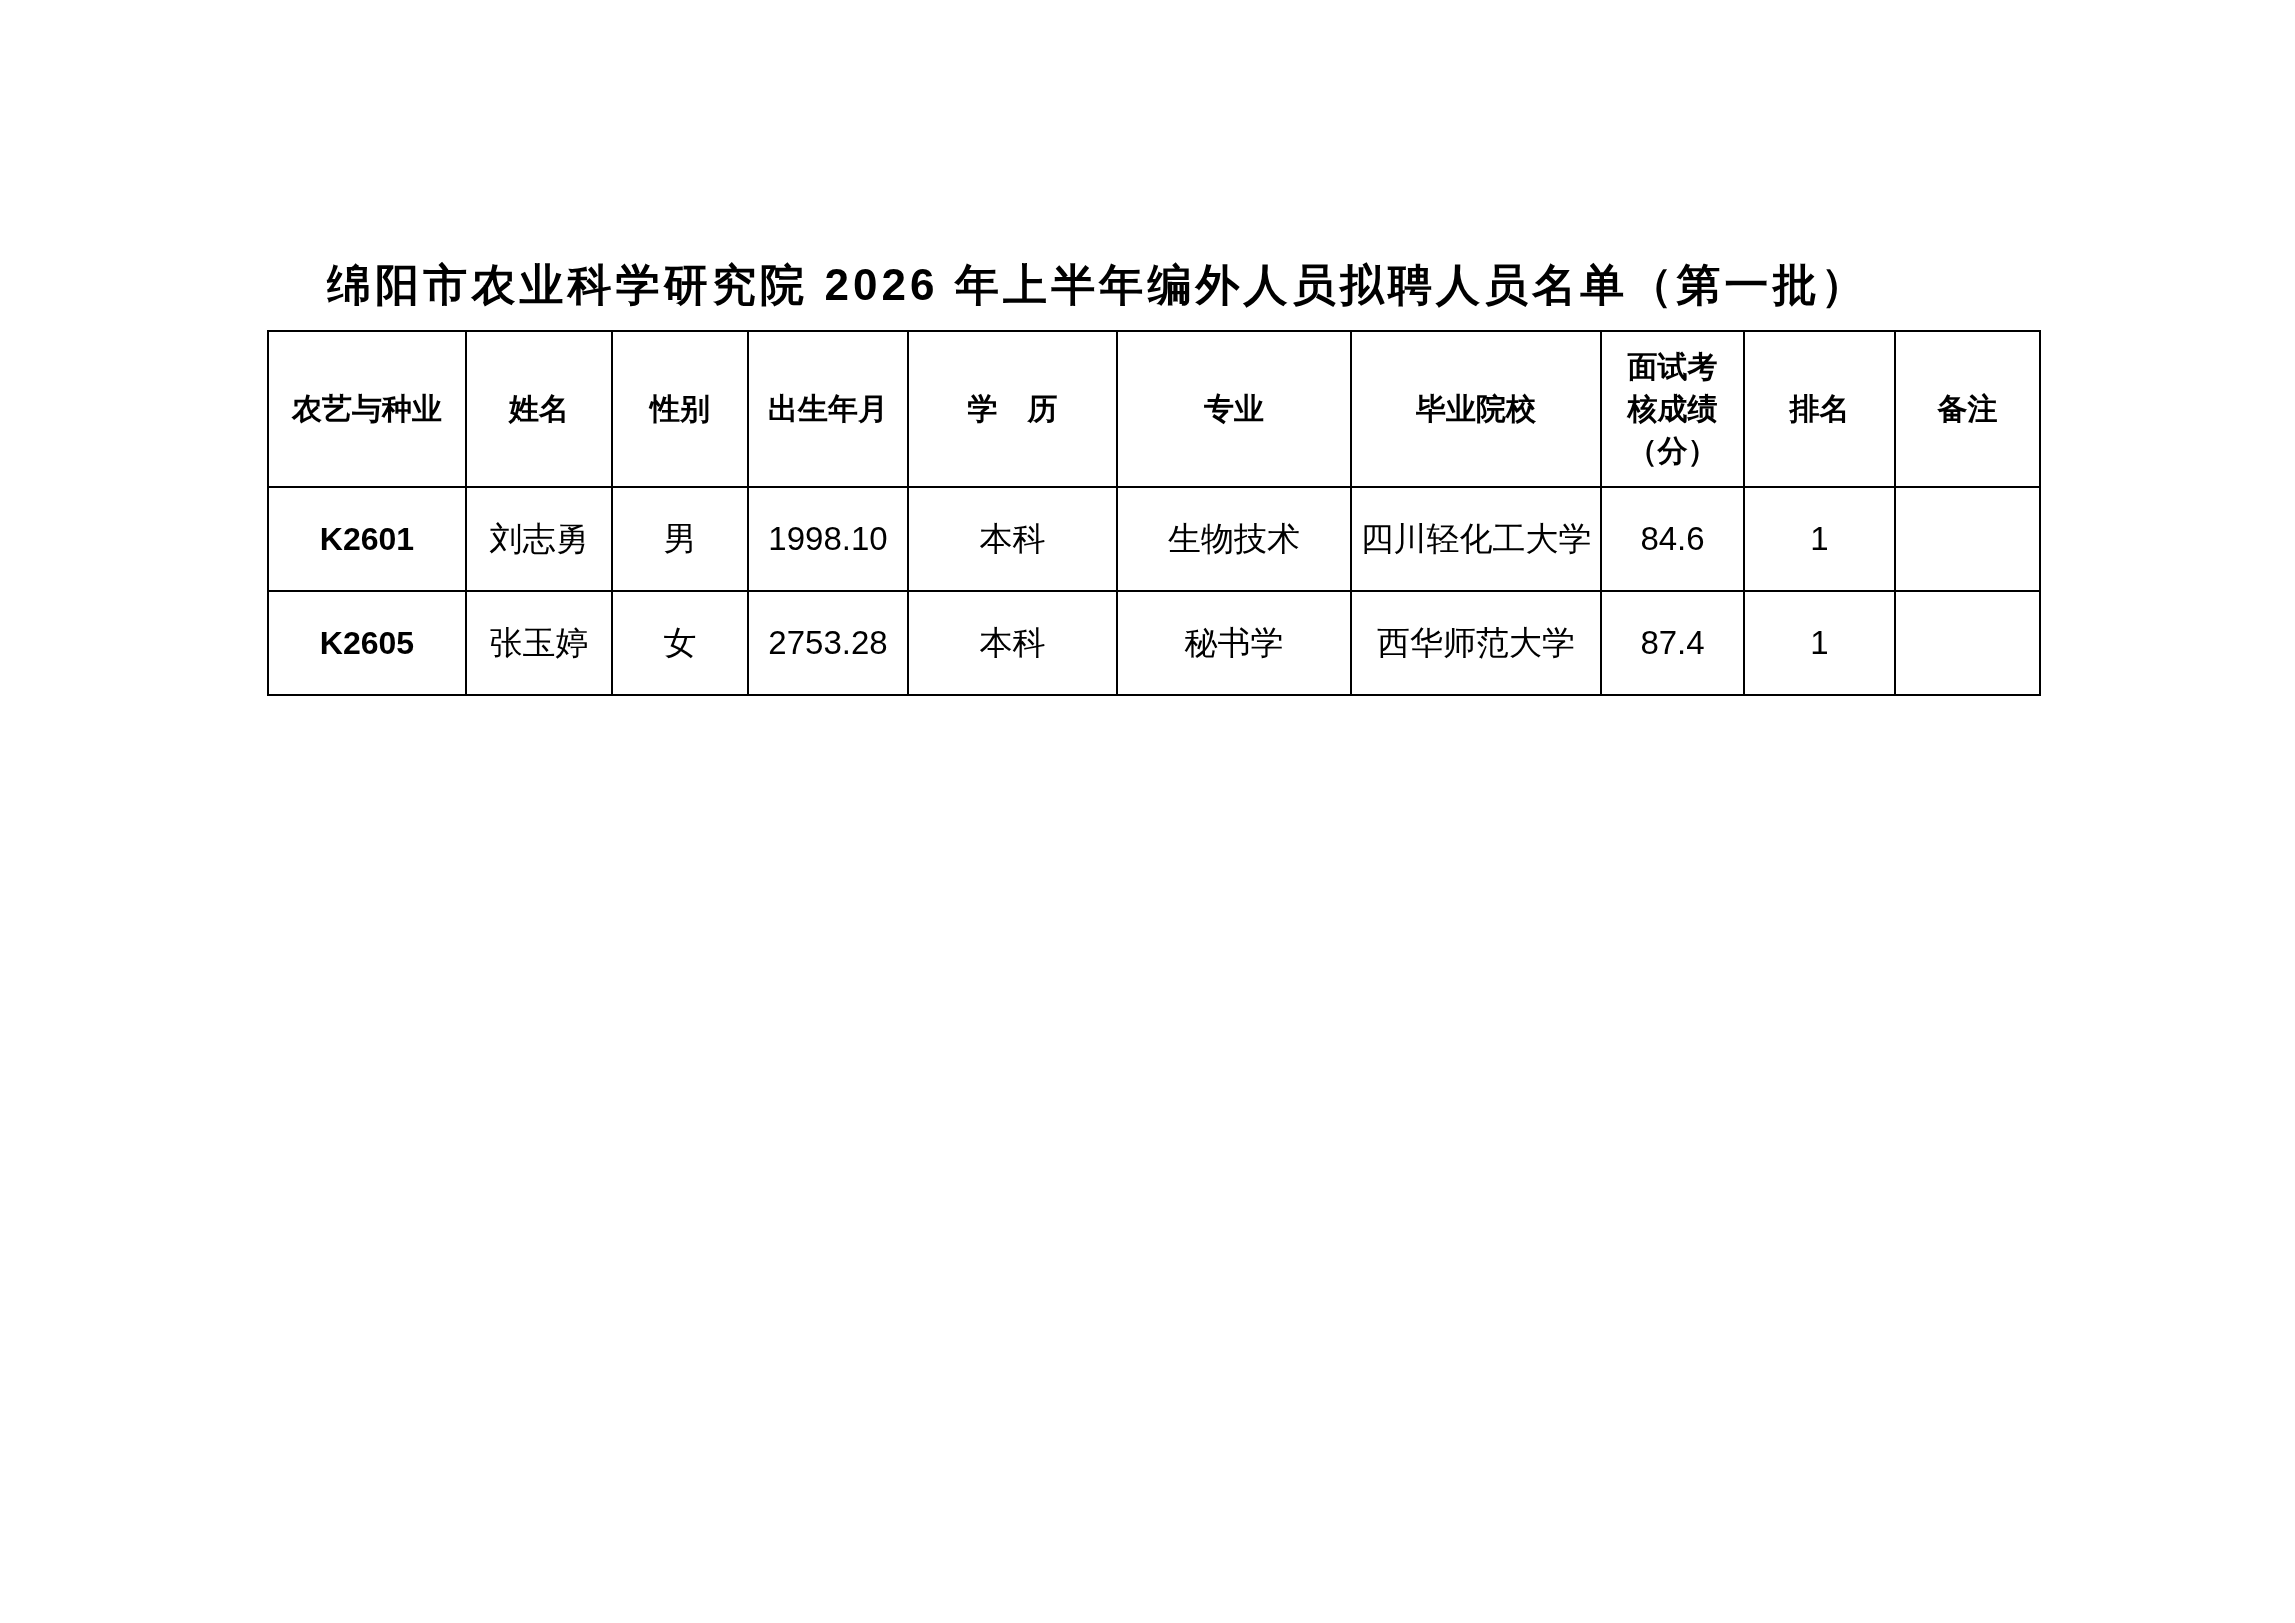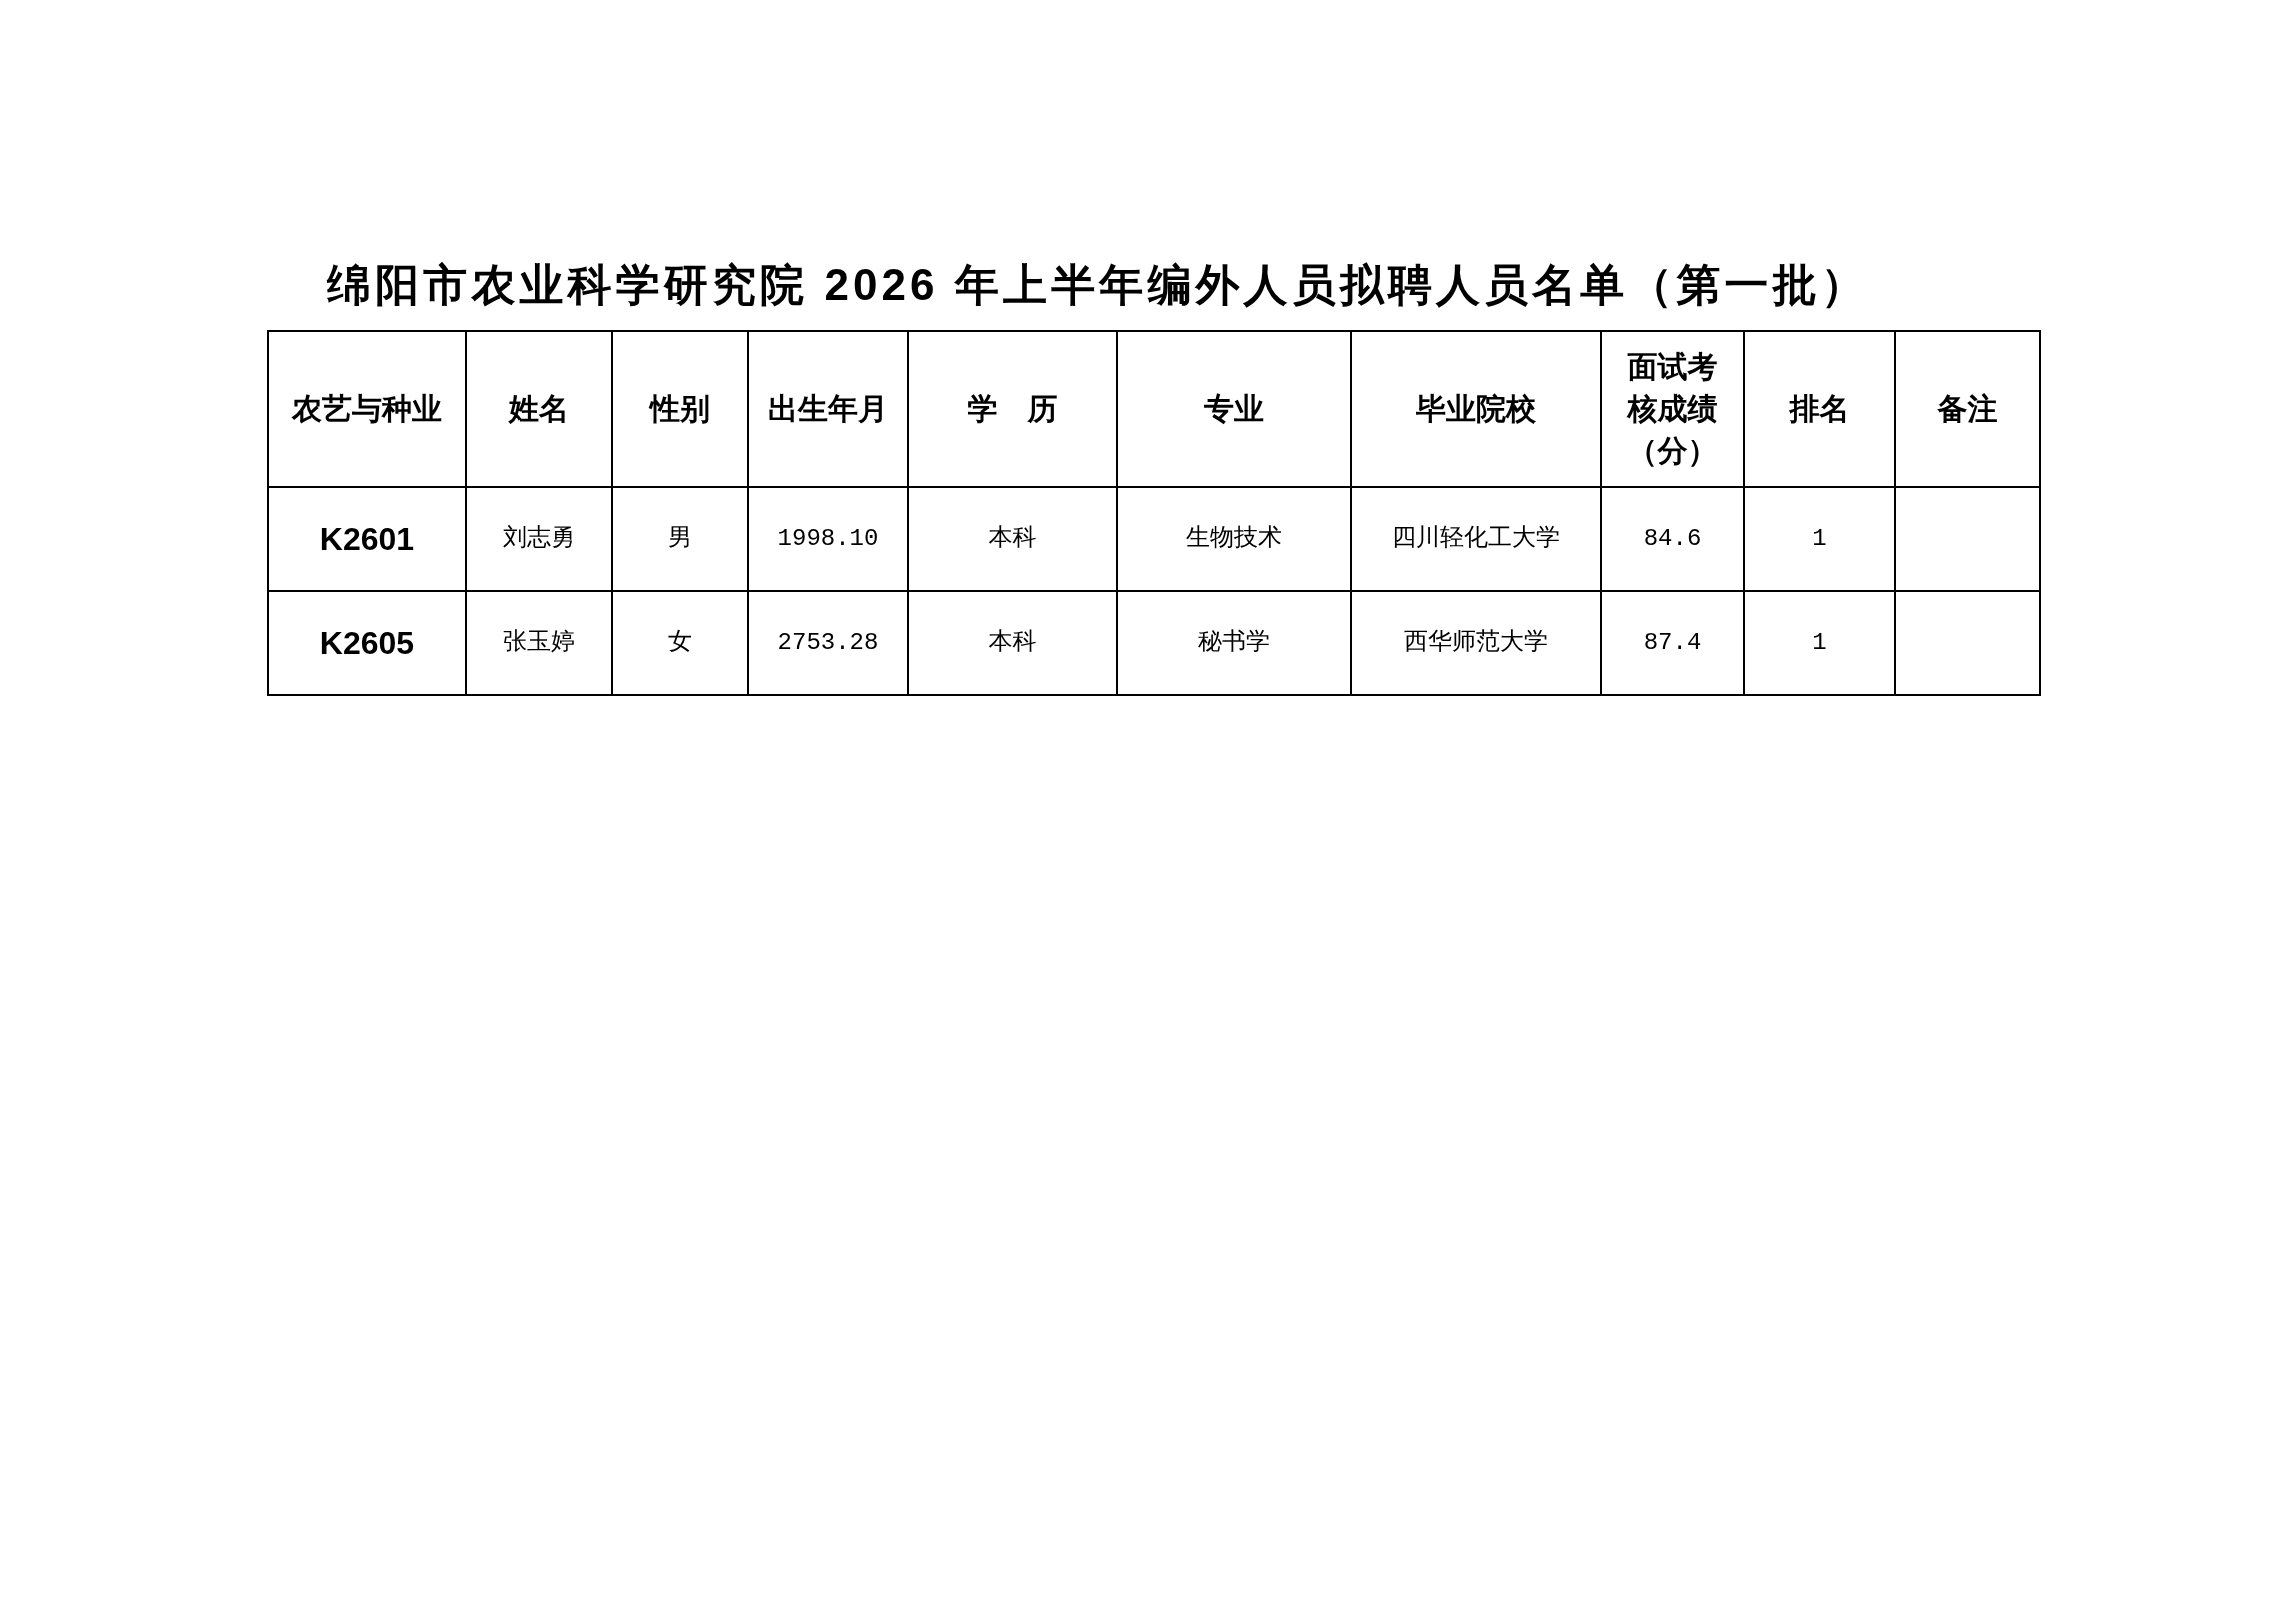--- a/index.html
+++ b/index.html
@@ -51,23 +51,23 @@
   table.roster thead tr { height: 156px; }
   table.roster tbody tr { height: 104px; }
   table.roster th {
     font-family: "Liberation Sans", sans-serif;
     font-weight: bold;
     font-size: 30px;
     line-height: 42px;
     white-space: pre-line;
   }
   table.roster td {
-    font-family: Liberation Mono, monospace;
+    font-family: Liberation Sans, sans-serif;
     font-weight: normal;
-    font-size: 24px;
+    font-size: 33px;
     line-height: 1.2;
   }
   table.roster td.job-code {
     font-family: "Liberation Sans", sans-serif;
     font-weight: bold;
     font-size: 32px;
   }
 </style>
 </head>
 <body>

